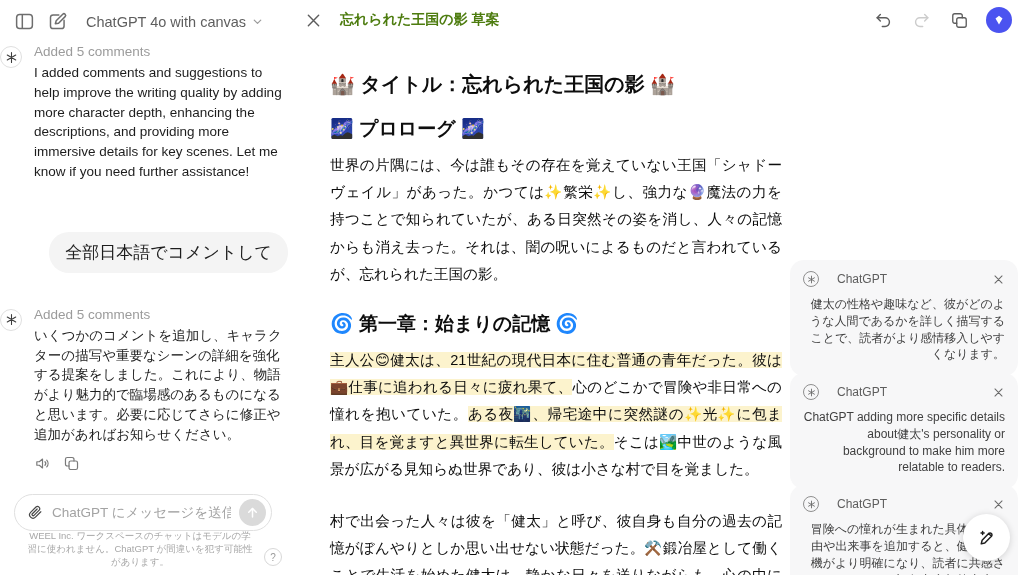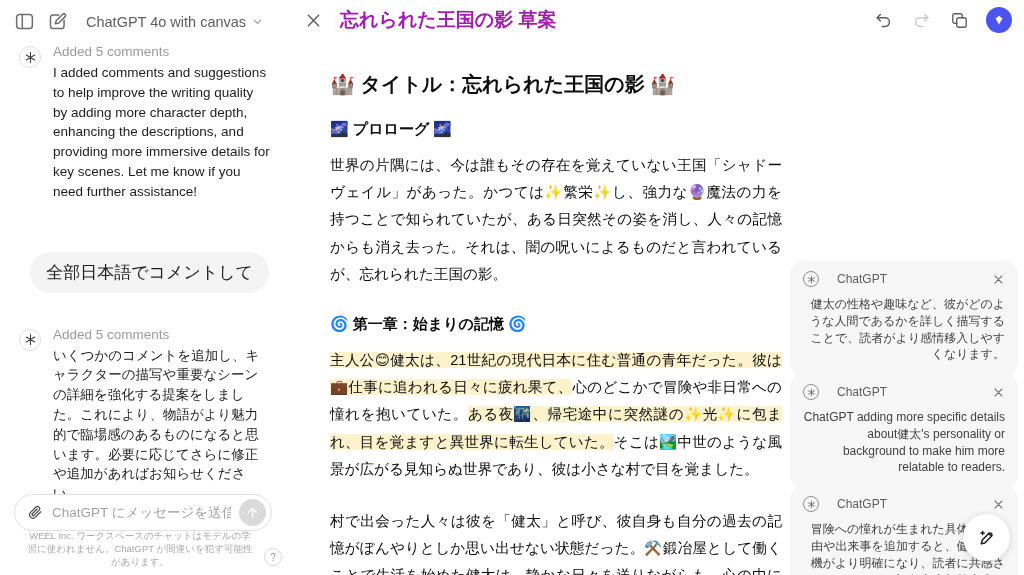--- a/index.html
+++ b/index.html
@@ -7,21 +7,21 @@
     font-family:"Liberation Sans","DejaVu Sans",sans-serif; color:#0d0d0d; }
   svg { display:block; }
   .ctr { display:flex; align-items:center; justify-content:center; }
 
   
   #sidebar { position:absolute; left:0; top:0; width:290px; height:575px; background:#fff; }
   .sb-header { display:flex; align-items:center; gap:12px; padding:11px 14px 6px; }
   .sb-header .hicon { width:21px; height:21px; cursor:pointer; }
   .model-select { display:flex; align-items:center; gap:5px; margin-left:6px; cursor:pointer; }
   .model-label { font-size:14.5px; color:#5e5e5e; }
-  .thread { padding:0 19px; }
+  .thread { padding:0 0; }
   .msg { display:flex; gap:12px; margin-top:6px; }
   .avatar { width:22px; height:22px; min-width:22px; border:1px solid #e0e0e0; border-radius:50%;
     display:flex; align-items:center; justify-content:center; margin-top:2px; background:#fff; }
   .msg-col { flex:1; }
   .msg-status { font-size:13.5px; color:#9b9b9b; margin-bottom:4px; }
   .msg-text { font-size:13.5px; line-height:19.8px; color:#1d1d1d; }
   .user-row { display:flex; justify-content:flex-end; margin:50px 2px 0 0; }
   .user-bubble { background:#f4f4f4; border-radius:20px; padding:9px 16px; font-size:17px; color:#1d1d1d; }
   .msg2 { margin-top:34px; }
   .msg-actions { display:flex; gap:12px; margin-top:10px; }
@@ -35,29 +35,29 @@
   .sb-footer { position:absolute; left:26px; right:36px; bottom:7px; text-align:center;
     font-size:9.5px; line-height:13px; color:#a8a8a8; }
   .help-btn { position:absolute; right:8px; bottom:9px; width:18px; height:18px;
     border:1px solid #d8d8d8; border-radius:50%; color:#9a9a9a; font-size:10px; cursor:pointer; background:#fff; }
 
   
   #canvas { position:absolute; left:290px; top:0; width:734px; height:575px; background:#fff; }
   .cv-header { position:absolute; top:0; left:0; right:0; height:40px; display:flex;
     align-items:center; padding:0 12px; background:#fff; z-index:5; }
   .cv-close { width:19px; height:19px; margin-left:2px; cursor:pointer; }
-  .cv-title { font-size:19px; font-weight:bold; color:#a21caf; margin-left:17px; }
+  .cv-title { font-size:14px; font-weight:bold; color:#4d7c0f; margin-left:17px; }
   .cv-tools { margin-left:auto; display:flex; align-items:center; gap:19px; }
   .cv-tools .ticon { width:19px; height:19px; cursor:pointer; }
   .badge-btn { width:26px; height:26px; border-radius:50%; background:#4b53f0; border:none;
     cursor:pointer; margin-left:-2px; }
 
   .doc { position:absolute; left:40px; top:72px; width:452px; }
   .doc h1 { font-size:20px; font-weight:bold; margin:0 0 22px; line-height:24px; }
-  .doc h2 { font-size:15px; font-weight:bold; margin:0 0 13px; line-height:21px; }
+  .doc h2 { font-size:19px; font-weight:bold; margin:0 0 13px; line-height:21px; }
   .doc p { font-size:14.6px; line-height:27.2px; margin:0 0 25px; color:#0d0d0d; text-align:justify; }
   .hl { background:#fcf3cd; }
 
   .comments { position:absolute; left:500px; top:0; width:228px; }
   .card { position:absolute; left:0; width:228px; background:#f7f7f8; border-radius:14px;
     padding:11px 13px 13px; cursor:pointer; }
   .card-head { display:flex; align-items:center; gap:18px; }
   .card-logo { width:16px; height:16px; min-width:16px; border:1px solid #8f8f8f; border-radius:50%; }
   .card-author { font-size:12px; color:#5d5d5d; flex:1; }
   .card-close { width:13px; height:13px; cursor:pointer; }

